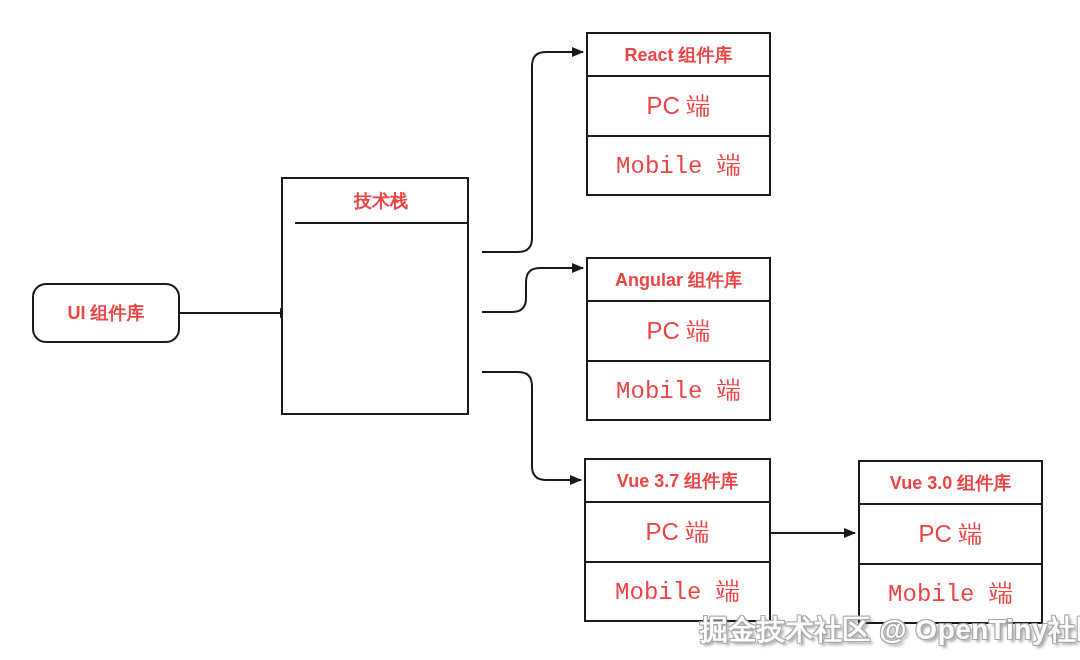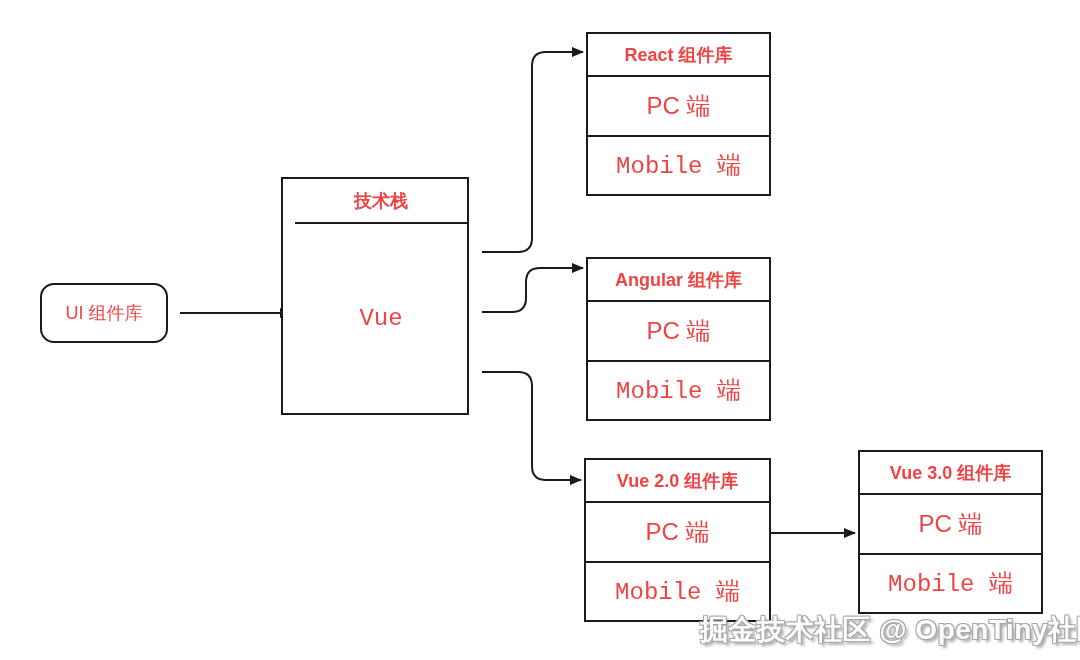--- a/index.html
+++ b/index.html
@@ -95,48 +95,47 @@
         <path d="M1,1 L13,6 L1,11 Z" fill="#1a1a1a"></path>
       </marker>
     </defs>
     <path d="M 180 313 L 291 313" fill="none" stroke="#1a1a1a" stroke-width="2" marker-end="url(#arrowhead)"></path>
     <path d="M 482 252 H 518 Q 532 252 532 238 V 66 Q 532 52 546 52 H 583" fill="none" stroke="#1a1a1a" stroke-width="2" marker-end="url(#arrowhead)"></path>
     <path d="M 482 312 H 512 Q 526 312 526 298 V 282 Q 526 268 540 268 H 583" fill="none" stroke="#1a1a1a" stroke-width="2" marker-end="url(#arrowhead)"></path>
     <path d="M 482 372 H 518 Q 532 372 532 386 V 466 Q 532 480 546 480 H 581" fill="none" stroke="#1a1a1a" stroke-width="2" marker-end="url(#arrowhead)"></path>
     <path d="M 771 533 H 855" fill="none" stroke="#1a1a1a" stroke-width="2" marker-end="url(#arrowhead)"></path>
   </svg>
 
-  <div class="node rounded-node" style="left:40px; top:283px; width:128px; height:60px;">
+  <div class="node rounded-node" style="left:32px; top:283px; width:148px; height:60px;font-weight:bold;">
     <span>UI 组件库</span>
   </div>
 
   <div class="node" style="left:281px; top:177px; width:188px; height:238px;padding-left:12px;">
     <div class="node-header stack-header">技术栈</div>
-    <div class="node-row">Vue</div>
   </div>
 
   <div class="node" style="left:586px; top:32px; width:185px; height:164px;">
     <div class="node-header">React 组件库</div>
     <div class="node-row">PC 端</div>
     <div class="node-row">Mobile 端</div>
   </div>
 
   <div class="node" style="left:586px; top:245px; width:185px; height:164px;margin-top:12px;">
     <div class="node-header">Angular 组件库</div>
     <div class="node-row">PC 端</div>
     <div class="node-row">Mobile 端</div>
   </div>
 
   <div class="node" style="left:584px; top:458px; width:187px; height:164px;">
-    <div class="node-header">Vue 2.0 组件库</div>
+    <div class="node-header">Vue 3.7 组件库</div>
     <div class="node-row">PC 端</div>
     <div class="node-row">Mobile 端</div>
   </div>
 
-  <div class="node" style="left:858px; top:450px; width:185px; height:164px;">
+  <div class="node" style="left:858px; top:460px; width:185px; height:164px;">
     <div class="node-header">Vue 3.0 组件库</div>
     <div class="node-row">PC 端</div>
     <div class="node-row">Mobile 端</div>
   </div>
 
   <div id="watermark">掘金技术社区 @ OpenTiny社区</div>
 
 </div>
 
 </body></html>

